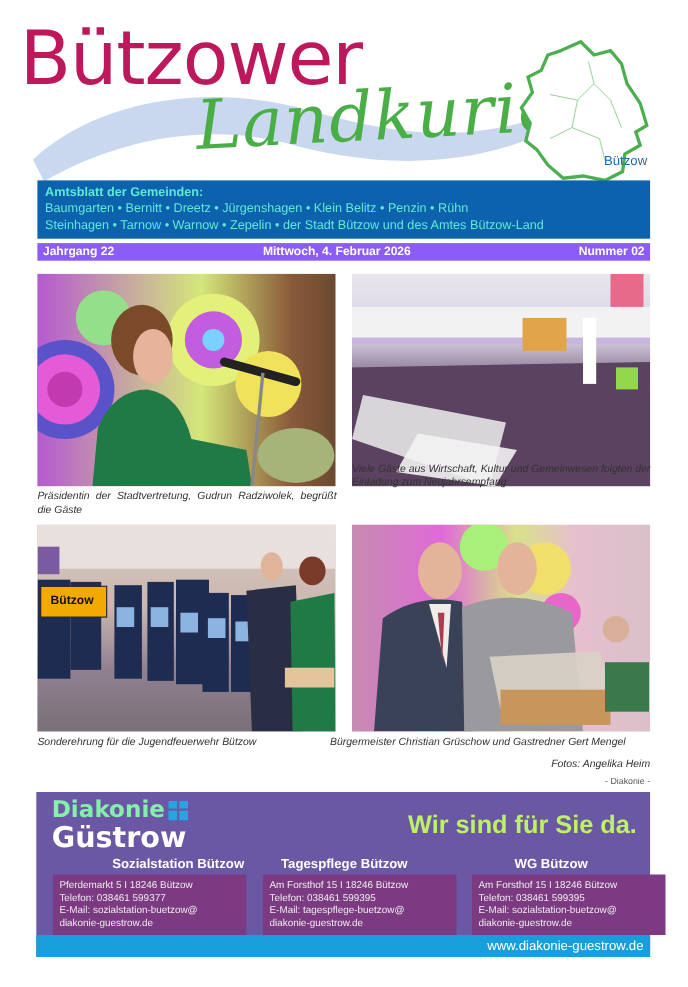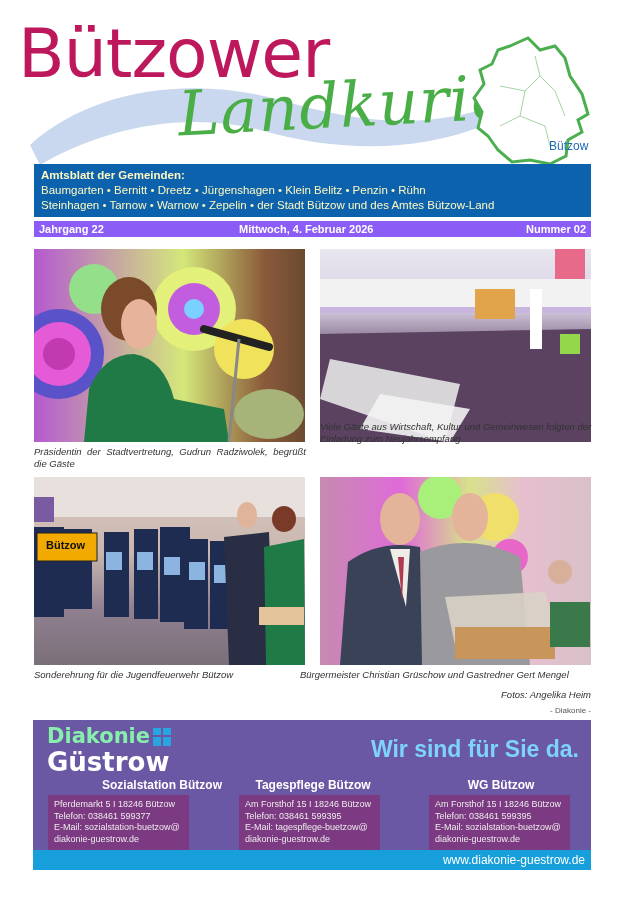--- a/index.html
+++ b/index.html
@@ -2,31 +2,31 @@
 <html><head>
 <meta charset="utf-8">
 <style>
   html,body{margin:0;padding:0;background:#fff;}
   body{width:625px;height:897px;position:relative;overflow:hidden;font-family:"Liberation Sans",sans-serif;}
   .abs{position:absolute;}
   
   .title-main{left:18px;top:20px;font-size:68px;font-weight:400;color:#be185d;letter-spacing:-1px;font-family:"DejaVu Sans",sans-serif;line-height:1;}
   .title-script{left:178px;top:74px;font-size:62px;color:#4aae46;font-family:"DejaVu Serif",serif;font-style:italic;line-height:1;letter-spacing:1px;transform:rotate(-3deg);}
   .map-label{left:549px;top:139px;font-size:12px;color:#1d6ab2;}
-  .blue-band{left:34px;top:164px;width:557px;height:53px;background:#0c62ac;color:#fef9c3;}
+  .blue-band{left:34px;top:164px;width:557px;height:53px;background:#0c62ac;color:#5eead4;}
   .blue-band .h{position:absolute;left:7px;top:5px;font-size:11.5px;font-weight:bold;}
   .blue-band .l1{position:absolute;left:7px;top:20px;font-size:11.5px;}
   .blue-band .l2{position:absolute;left:7px;top:35px;font-size:11.5px;}
   .green-band{left:34px;top:221px;width:557px;height:16px;background:#8b5cf6;color:#fff;font-size:11px;font-weight:bold;}
   .green-band span{position:absolute;top:2px;}
   
   .photo{position:absolute;overflow:hidden;}
   .cap{position:absolute;font-size:9.5px;font-style:italic;color:#333;line-height:12px;}
   .ad{left:33px;top:720px;width:558px;height:150px;background:#6a58a5;}
-  .ad-box{position:absolute;top:75px;width:141px;height:55px;background:#7c3a82;color:#ececec;font-size:9px;line-height:11.5px;padding:4px 6px;box-sizing:border-box;}
+  .ad-box{position:absolute;top:75px;width:176px;height:55px;background:#7c3a82;color:#ececec;font-size:9px;line-height:11.5px;padding:4px 6px;box-sizing:border-box;}
   .ad-head{position:absolute;top:58px;color:#fff;font-weight:bold;font-size:12px;text-align:center;width:180px;}
   .ad-foot{position:absolute;left:0;top:130px;width:558px;height:20px;background:#169fdb;}
 </style>
 </head>
 <body>
 
 <svg class="abs" style="left:30px;top:70px" width="460" height="100" viewBox="0 0 460 100">
   <path d="M0,75 C60,20 160,5 250,30 C320,50 380,60 450,40 L455,55 C380,85 300,80 230,60 C150,40 70,60 10,95 Z" fill="#c9d8ee"></path>
 </svg>
 
@@ -139,21 +139,21 @@
 <div class="abs" style="right:34px;top:706px;font-size:8px;color:#555;">- Diakonie -</div>
 
 <div class="abs ad">
   <div class="abs" style="left:14px;top:4px;color:#86efac;font-weight:bold;font-size:21px;font-family:'DejaVu Sans',sans-serif;">Diakonie</div>
   <svg class="abs" style="left:120px;top:8px" width="18" height="18" viewBox="0 0 18 18">
     <rect x="0" y="0" width="18" height="18" fill="#29a4e0"></rect>
     <rect x="8" y="0" width="2" height="18" fill="#6a58a5"></rect>
       <rect x="0" y="7" width="18" height="2" fill="#6a58a5"></rect>
   </svg>
   <div class="abs" style="left:14px;top:27px;color:#fff;font-weight:bold;font-size:26px;font-family:'DejaVu Sans',sans-serif;">Güstrow</div>
-  <div class="abs" style="right:12px;top:16px;color:#7dd3fc;font-weight:bold;font-size:23px;">Wir sind für Sie da.</div>
+  <div class="abs" style="right:12px;top:16px;color:#bef264;font-weight:bold;font-size:23px;">Wir sind für Sie da.</div>
 
   <div class="ad-head" style="left:0;padding-left:39px;">Sozialstation Bützow</div>
   <div class="ad-head" style="left:190px;">Tagespflege Bützow</div>
   <div class="ad-head" style="left:378px;">WG Bützow</div>
 
   <div class="ad-box" style="left:15px;">
     <div>Pferdemarkt 5 I 18246 Bützow</div>
     <div>Telefon: 038461 599377</div>
     <div>E-Mail: sozialstation-buetzow@</div>
     <div>diakonie-guestrow.de</div>

